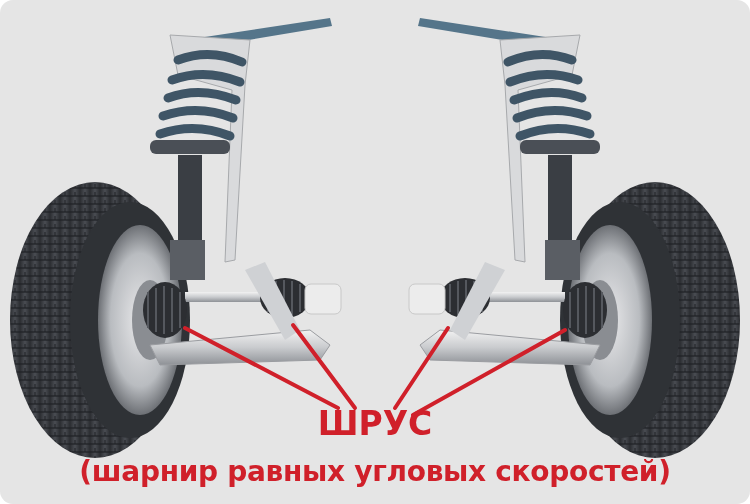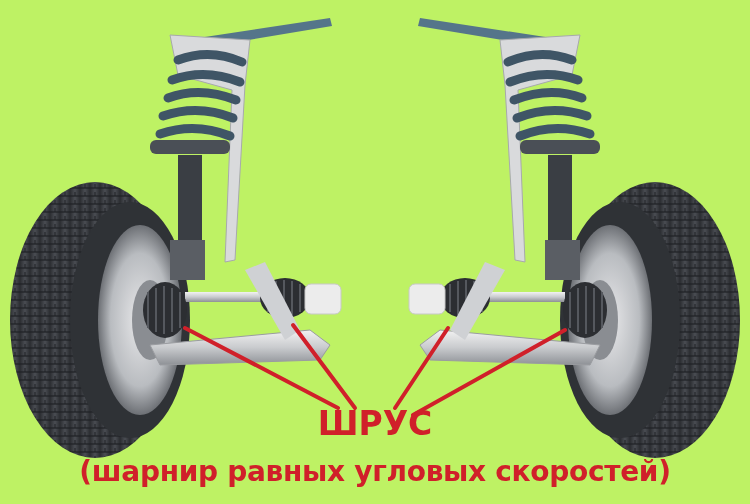--- a/index.html
+++ b/index.html
@@ -1,16 +1,16 @@
 <!DOCTYPE html>
 <html><head>
 <meta charset="utf-8">
 <style>
   html, body { margin: 0; padding: 0; background: #ffffff; }
-  #stage { position: relative; width: 750px; height: 504px; overflow: hidden; background: #bef264; }
+  #stage { position: relative; width: 750px; height: 504px; overflow: hidden; background: #e5e5e5; border-radius: 13px; }
   #art { position: absolute; left: 0; top: 0; width: 750px; height: 504px; }
   .label-main {
     position: absolute; left: 0; width: 750px; top: 404px;
     text-align: center; color: #d0202a;
     font-family: "DejaVu Sans", sans-serif; font-weight: bold; font-size: 33px;
     line-height: 40px; letter-spacing: 0px;
   }
   .label-sub {
     position: absolute; left: 0; width: 750px; top: 452px;
     text-align: center; color: #d0202a;

